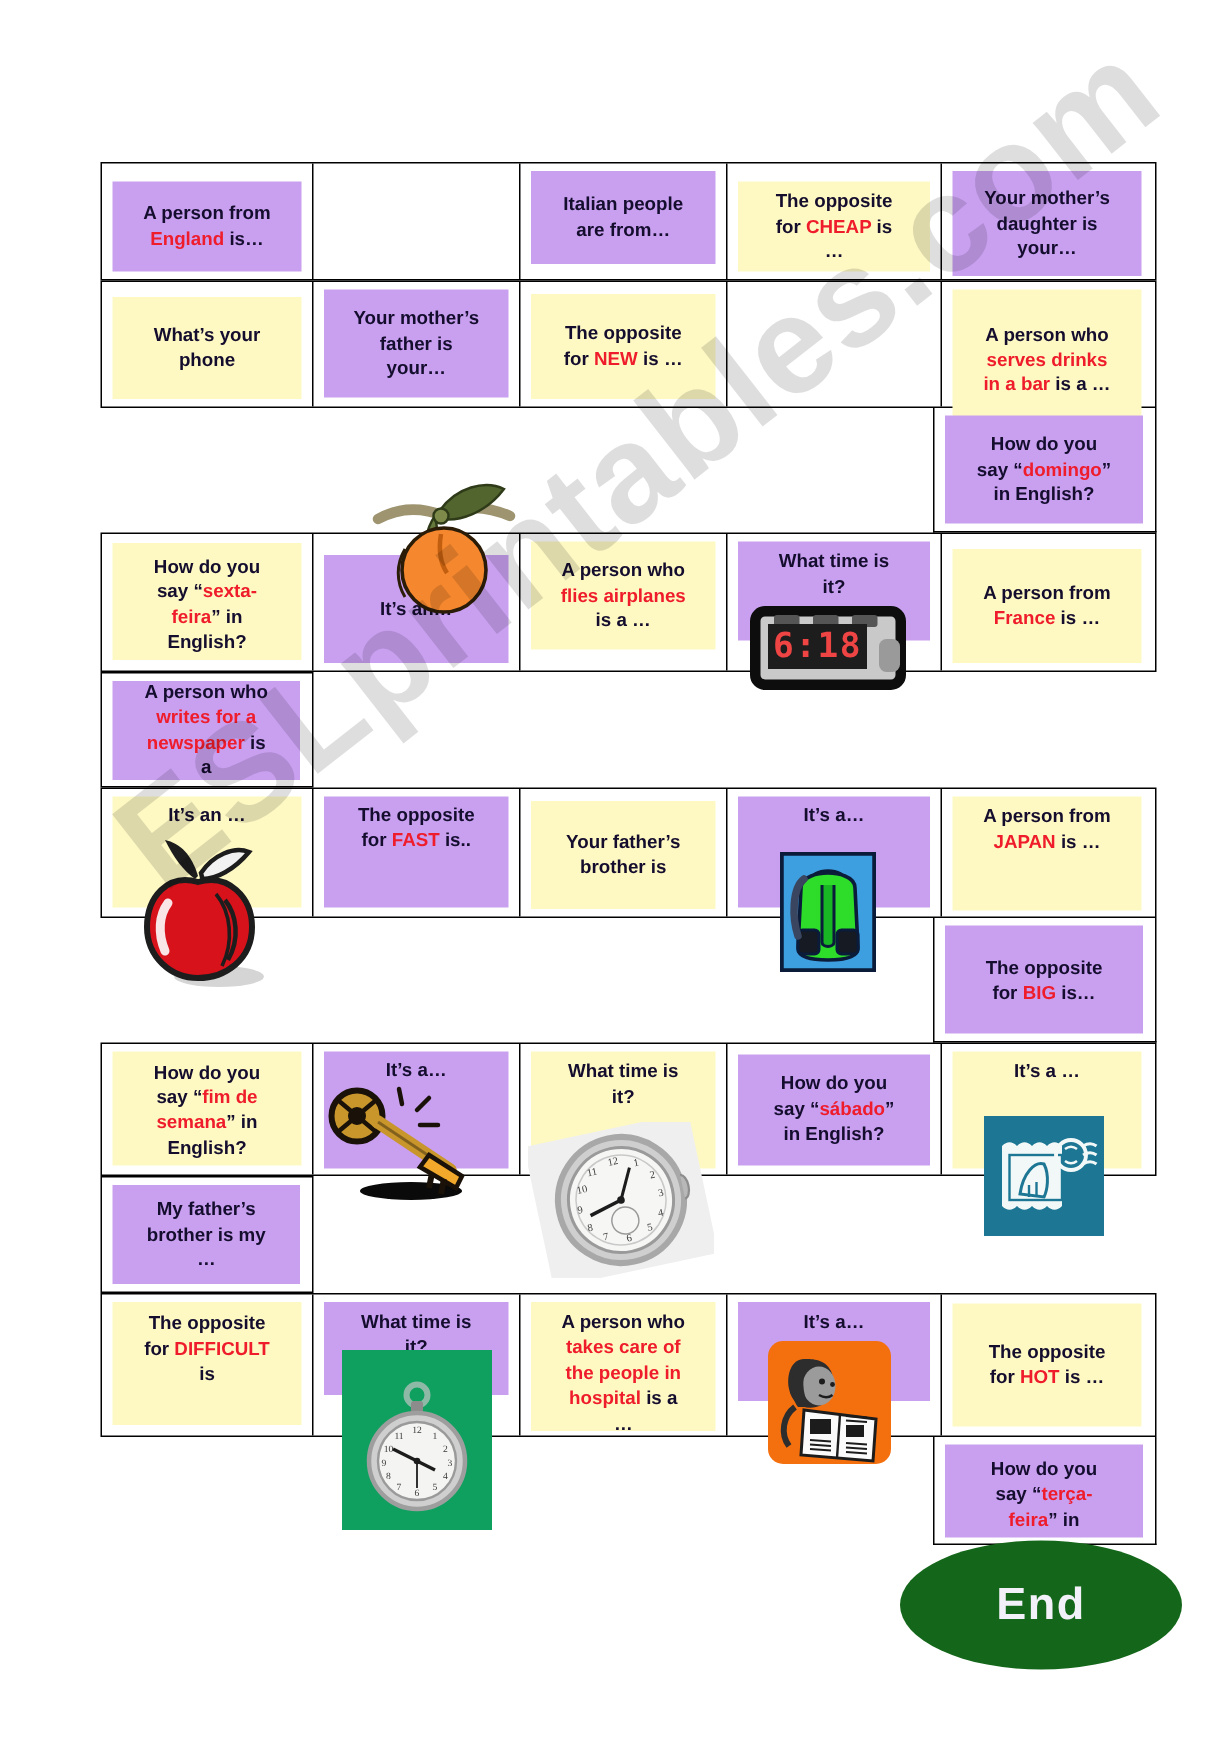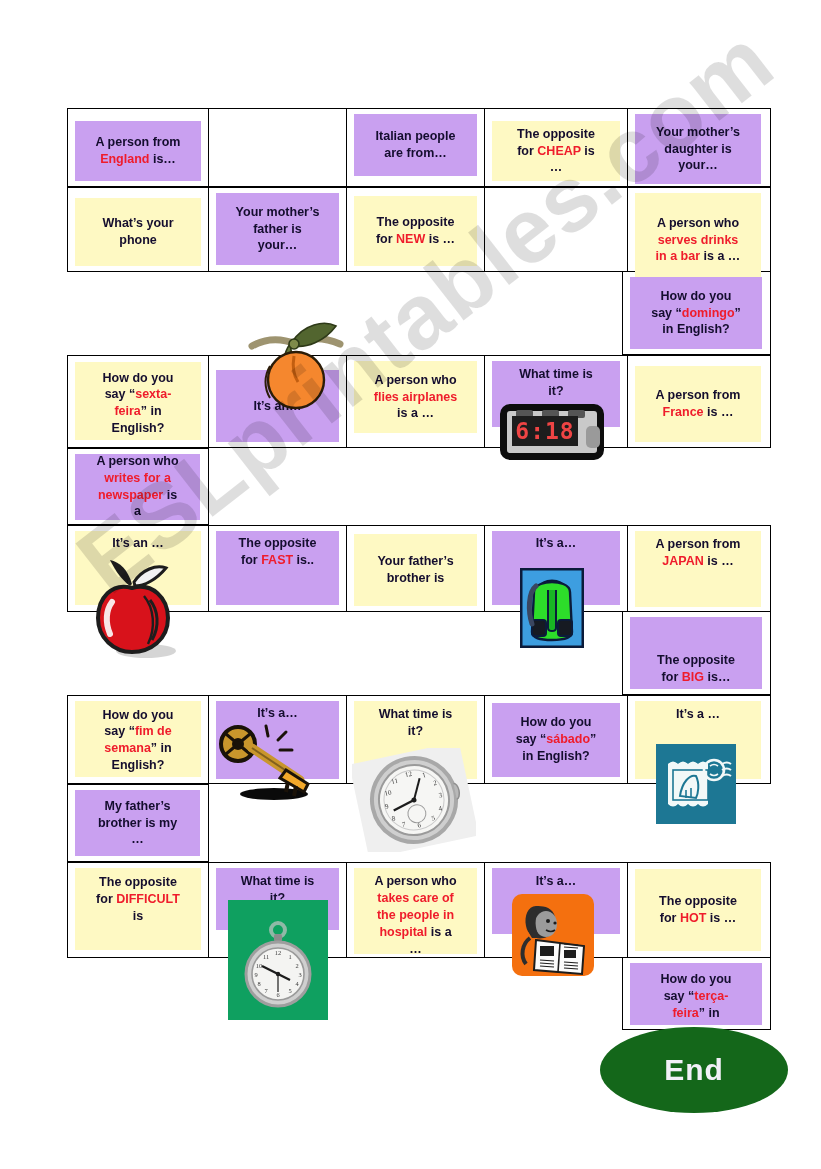--- a/index.html
+++ b/index.html
@@ -239,21 +239,21 @@
     </div>
     <div class="cellslot" style="width:140px;">
       <div class="tile green t-top" style="height:76px; align-items:flex-start; padding-top:5px;">
         <span><span>A person from </span><span class="hl">JAPAN</span><span> is …</span></span>
       </div>
     </div>
   </div>
 
   <div class="band" style="left:622px; top:612px; width:149px; height:83px; border-top:none;">
     <div class="cellslot" style="width:146px;">
-      <div class="tile purple t-top" style="height:72px; align-items:flex-end; padding-top:5px;">
+      <div class="tile purple t-top" style="height:72px; align-items:center; padding-top:5px;">
         <span><span>The opposite for </span><span class="hl">BIG</span><span> is…</span></span>
       </div>
     </div>
   </div>
 
   <div class="band" style="left:67px; top:695px; width:704px; height:89px;">
     <div class="cellslot" style="width:141px;">
       <div class="tile green clip" style="top:5px; height:76px;">
         <span><span>How do you say “</span><span class="hl">fim de semana</span><span>” in English?</span></span>
       </div>

